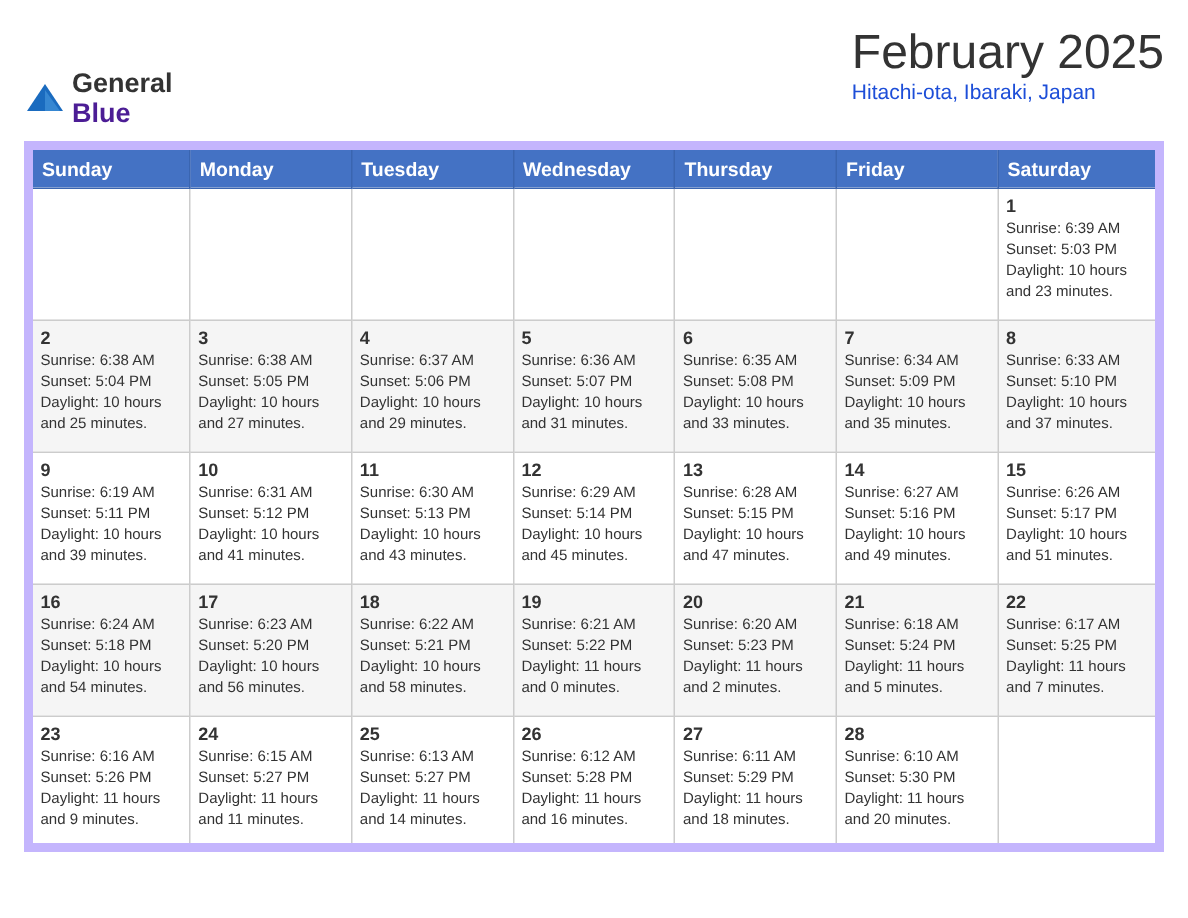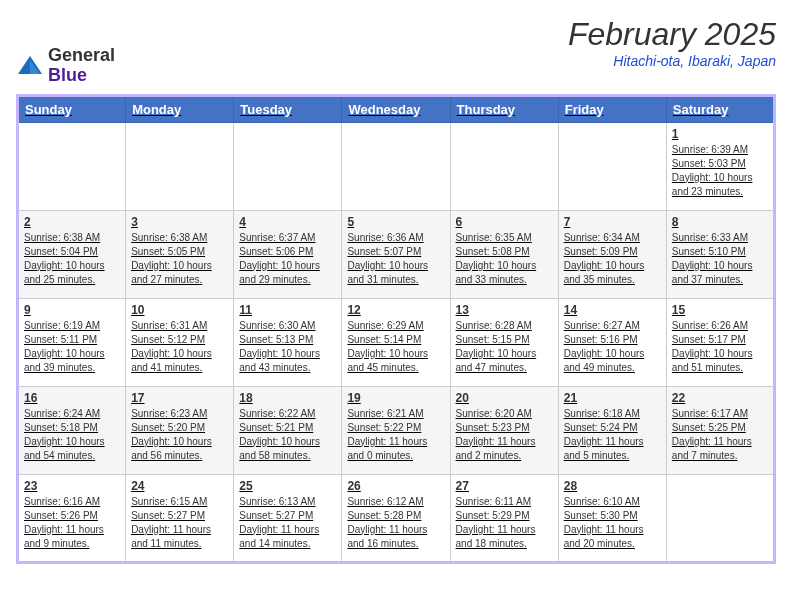--- a/index.html
+++ b/index.html
@@ -27,37 +27,35 @@
       font-weight: bold;
       line-height: 1.1;
     }
     .logo-general { color: #333; }
     .logo-blue { color: #4c1d95; }
     .logo-icon {
       width: 28px;
       height: 28px;
     }
     .title-block {
-      text-align: right;
-      font-style: italic;
+      text-align: left;
     }
     .month-title {
       font-size: 32px;
       font-weight: normal;
       color: #333;
     }
     .location {
       font-size: 14px;
       color: #1d4ed8;
     }
     .calendar {
       width: 100%;
       border-collapse: collapse;
-      border: 3px solid #c4b5fd;
-      text-decoration: underline;
+      border: 6px solid #c4b5fd;
     }
     .calendar th {
       background-color: #4472c4;
       color: #fff;
       font-size: 13px;
       font-weight: bold;
       padding: 5px 6px;
       text-align: left;
       border: 1px solid #3a65b0;
     }

